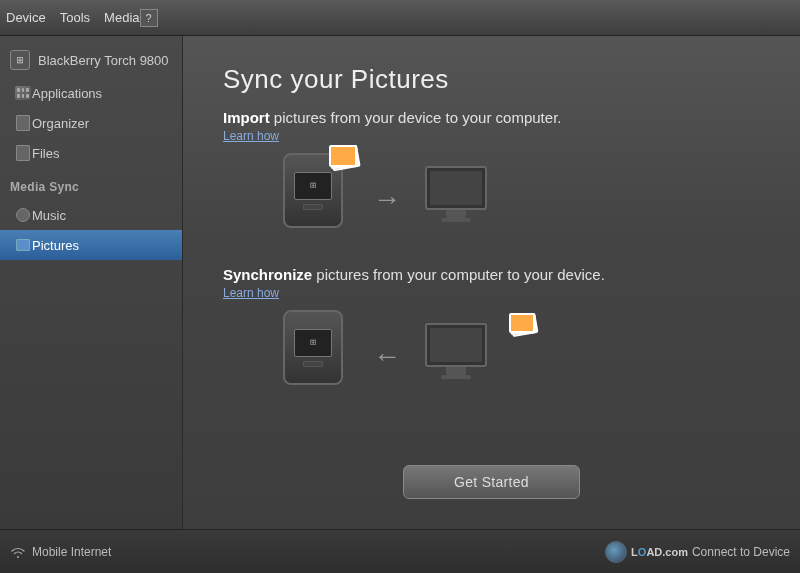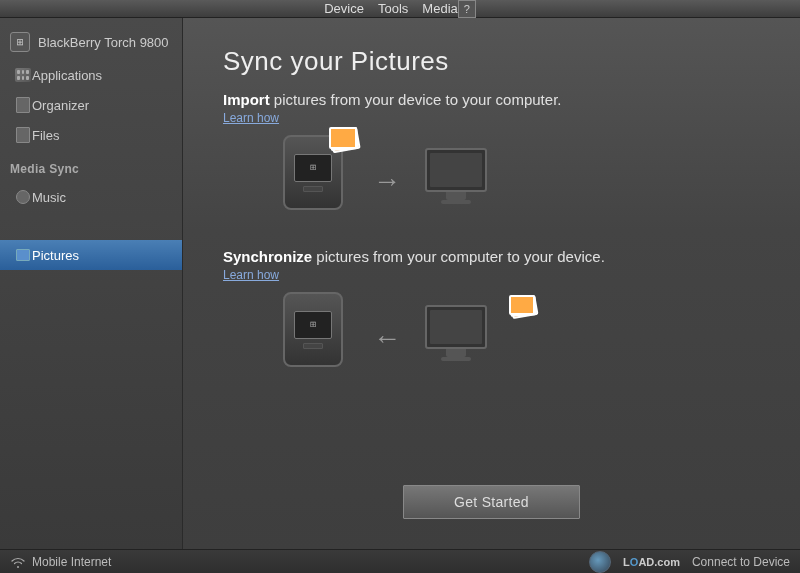--- a/index.html
+++ b/index.html
@@ -9,26 +9,26 @@
       font-family: Arial, sans-serif;
       background: #3a3a3a;
       overflow: hidden;
       display: flex;
       flex-direction: column;
     }
 
     
     .title-bar {
       background: linear-gradient(to bottom, #5a5a5a, #3d3d3d);
-      height: 18px;
+      height: 36px;
       display: flex;
       align-items: center;
       padding: 0 6px;
       border-bottom: 1px solid #222;
-      justify-content: center;
+      justify-content: flex-start;
     }
     .menu-bar {
       display: flex;
       gap: 14px;
     }
     .menu-item {
       color: #ddd;
       font-size: 13px;
       cursor: pointer;
     }
@@ -93,21 +93,20 @@
       align-items: center;
       padding: 6px 10px 6px 14px;
       color: #ccc;
       font-size: 13px;
       cursor: pointer;
       gap: 0;
     }
     .sidebar-item.active {
       background: linear-gradient(to bottom, #4a7fb5, #2a5f9a);
       color: white;
-      margin-top: 28px;
     }
 
     .sidebar-section-label {
       color: #aaa;
       font-size: 12px;
       font-weight: bold;
       padding: 10px 10px 4px 10px;
       letter-spacing: 0.3px;
     }
 
@@ -355,45 +354,45 @@
       margin-top: auto;
       padding-bottom: 10px;
     }
     .btn-get-started {
       background: linear-gradient(to bottom, #777, #555);
       border: 1px solid #888;
       color: #ddd;
       padding: 8px 50px;
       font-size: 14px;
       cursor: pointer;
-      border-radius: 1px;
+      border-radius: 6px;
       letter-spacing: 0.3px;
     }
 
     
     .bottom-bar {
-      height: 24px;
+      height: 44px;
       background: linear-gradient(to bottom, #3a3a3a, #2e2e2e);
       border-top: 1px solid #222;
       display: flex;
       align-items: center;
       justify-content: space-between;
       padding: 0 10px;
     }
     .bottom-left {
       display: flex;
       align-items: center;
       gap: 6px;
       color: #bbb;
       font-size: 12px;
     }
     .bottom-right {
       display: flex;
       align-items: center;
-      gap: 12px;
+      gap: 4px;
       color: #bbb;
       font-size: 12px;
     }
     .wifi-icon-svg {
       width: 16px;
       height: 12px;
     }
     .load-logo {
       color: #ccc;
       font-size: 11px;

